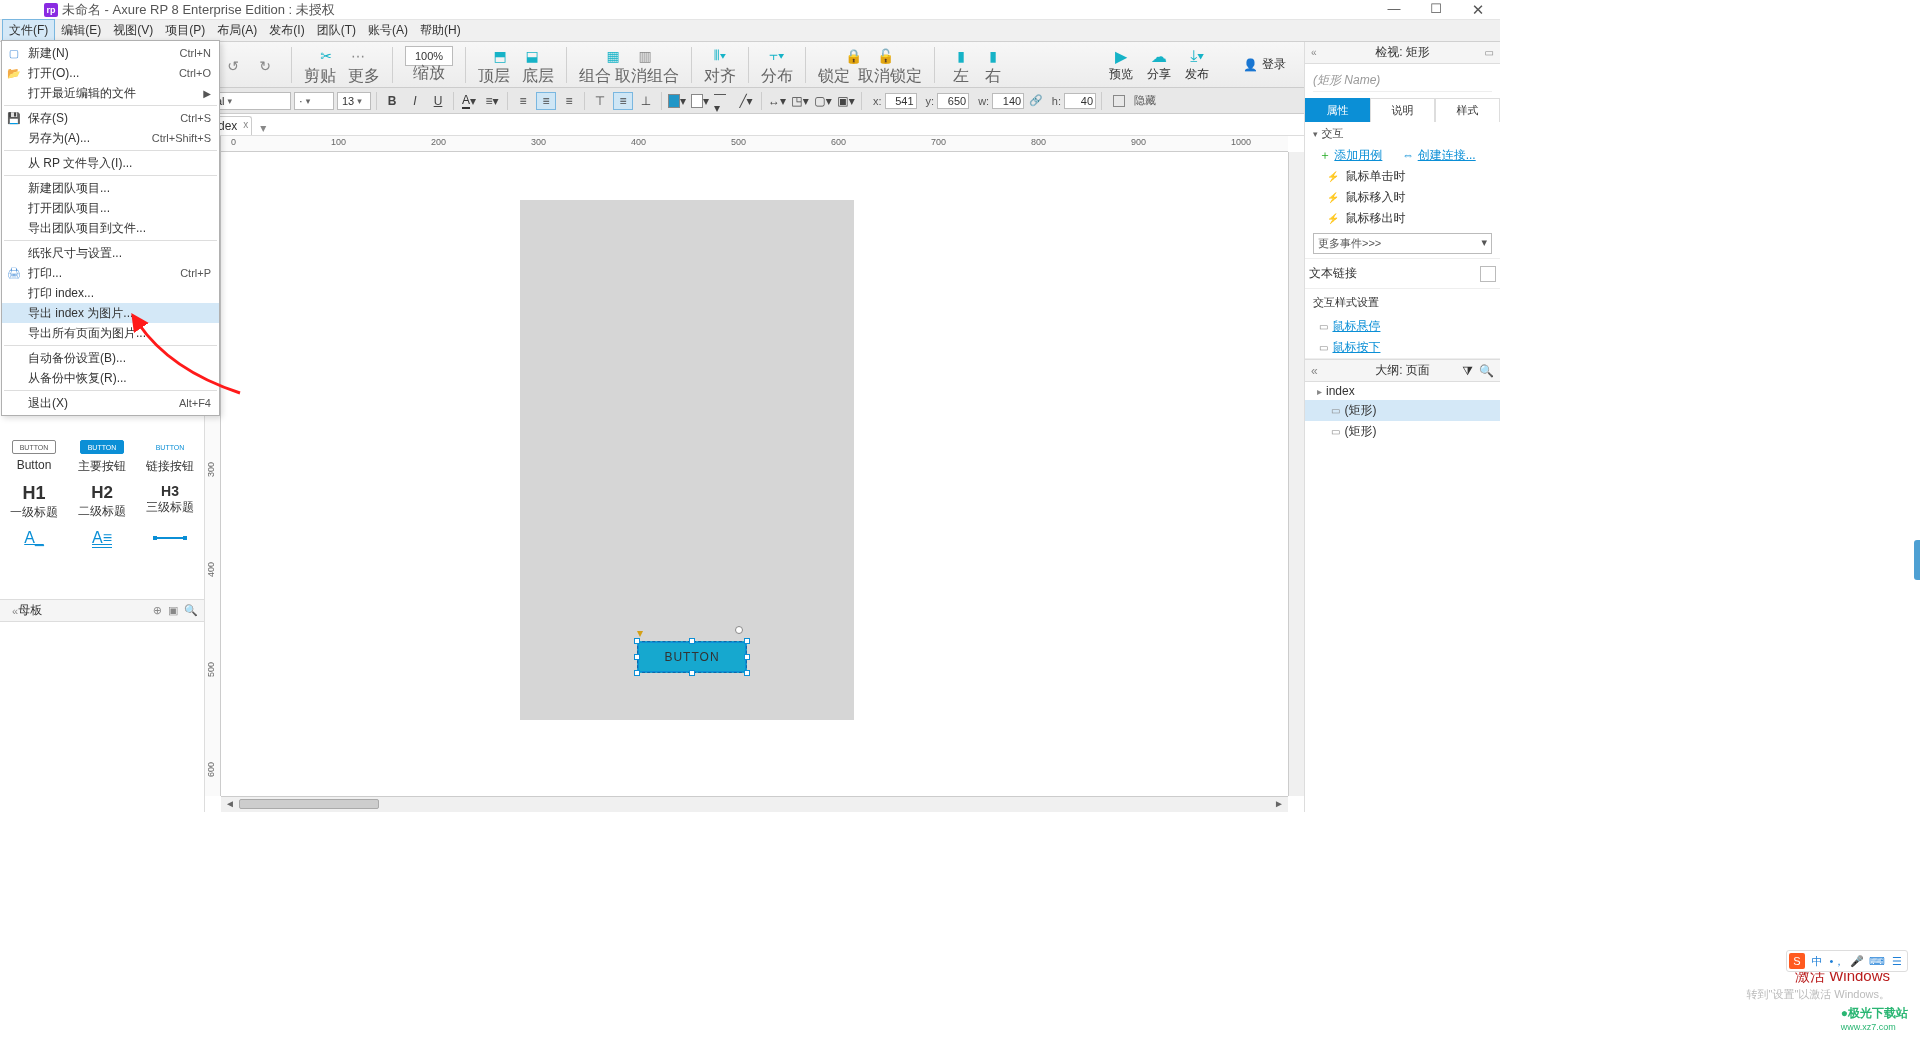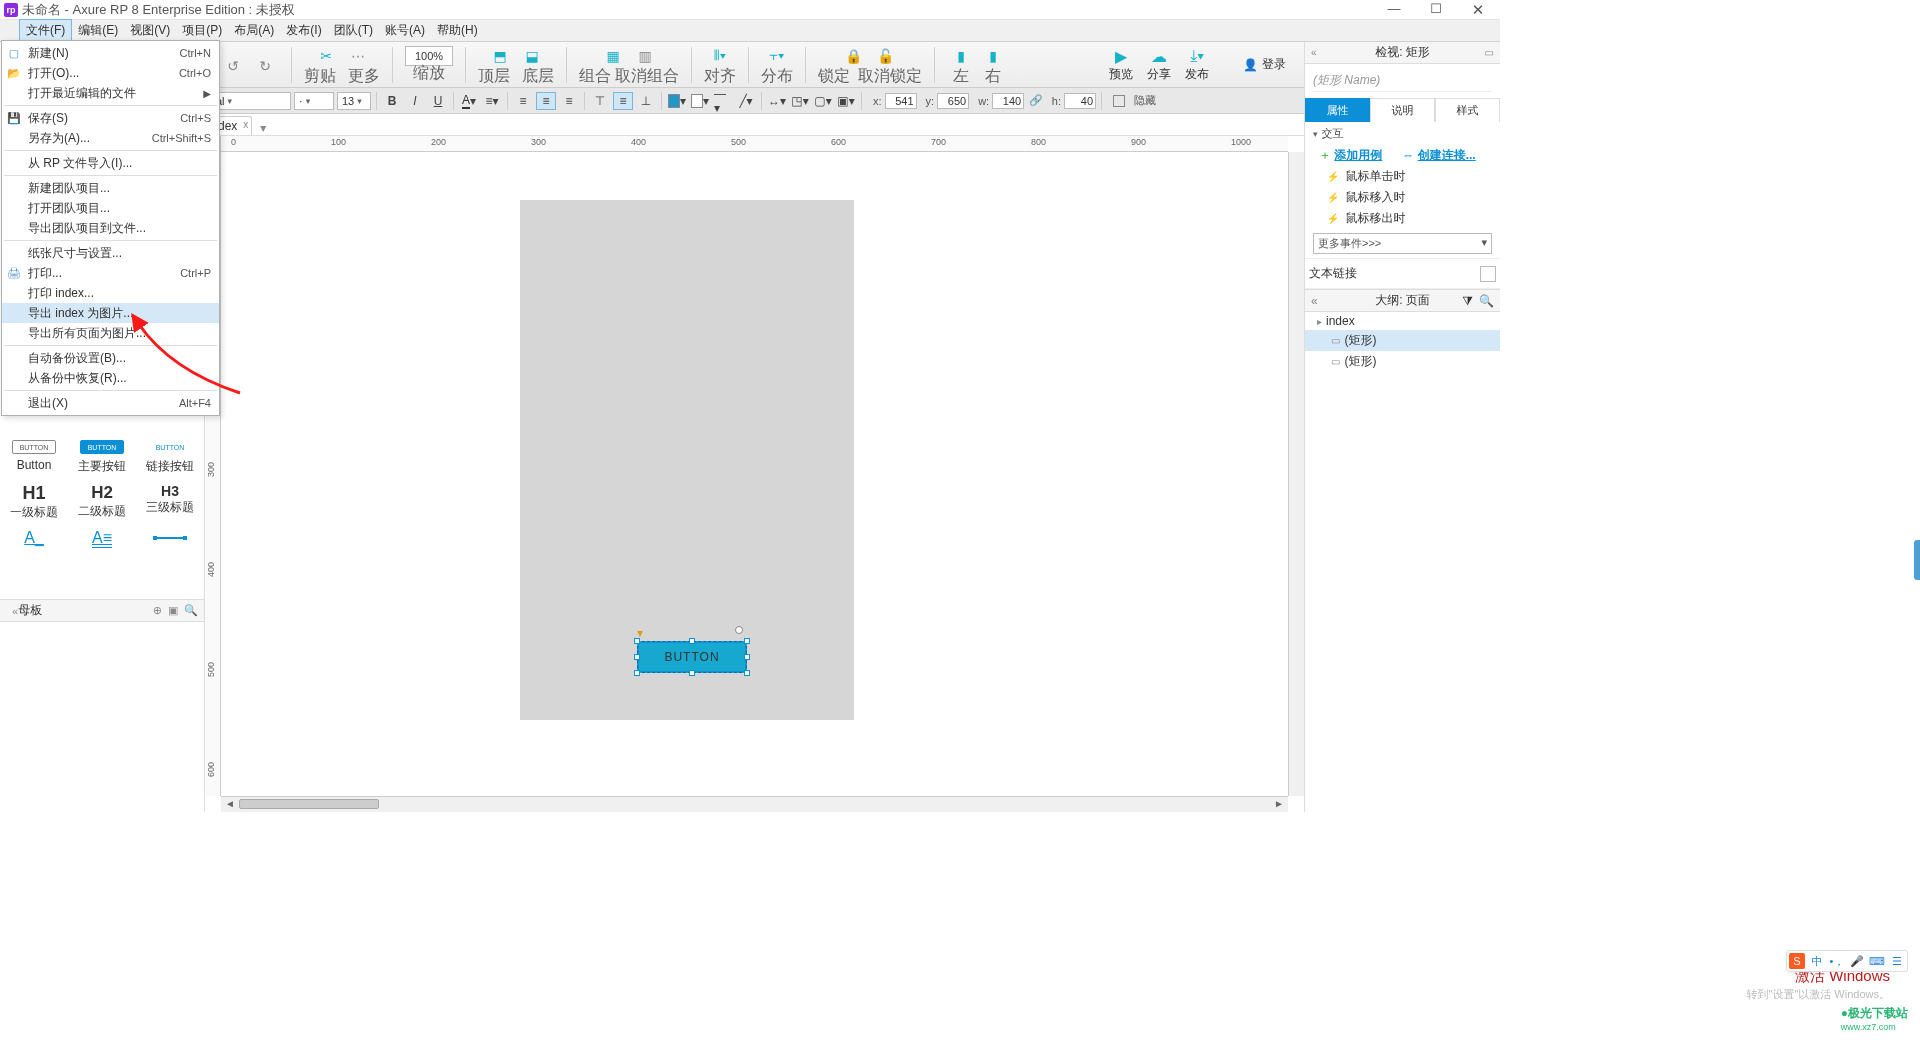--- a/index.html
+++ b/index.html
@@ -1,29 +1,29 @@
 <!DOCTYPE html>
 <html><head>
 <meta charset="utf-8">
 <style>
 * { margin: 0; padding: 0; box-sizing: border-box; font-family: "Microsoft YaHei", Arial, sans-serif; font-size: 12px; color: #333; }
 html, body { width: 1500px; height: 812px; overflow: hidden; background: #fff; }
 
 
 .titlebar { height: 20px; background: #fff; display: flex; align-items: center; padding: 0 4px; border-bottom: 1px solid #e5e5e5; }
-.titlebar .app-icon { width: 14px; height: 14px; background: #8a2be2; border-radius: 2px; margin-right: 4px; display:inline-flex;align-items:center;justify-content:center;color:#fff;font-size:9px;font-weight:bold;}
+.titlebar .app-icon { width: 14px; height: 14px; background: #8a2be2; border-radius: 2px; margin-right: 4px; display:inline-flex;align-items:center;justify-content:center;color:#fff;font-size:9px;font-weight:bold;margin-left:40px;}
 .titlebar .title { font-size: 13px; color: #555; }
 .titlebar .winbtns { margin-left: auto; display: flex; gap: 18px; padding-right: 6px;}
 .titlebar .winbtns span { width: 24px; text-align: center; font-size: 13px; color: #555; }
 .titlebar .winbtns span.close { font-size: 15px; }
 
 
 .menubar { height: 22px; background: #f0f0f0; display: flex; align-items: center; padding-left: 2px; border-bottom: 1px solid #d0d0d0; }
 .menubar .item { padding: 2px 6px; font-size: 12px; }
-.menubar .item.active { background: #d4e8f7; border: 1px solid #7ab7e0; margin-left: 17px; }
+.menubar .item.active { background: #d4e8f7; border: 1px solid #7ab7e0; }
 
 
 .body { display: flex; height: calc(100% - 42px); }
 
 
 .file-menu { position: absolute; left: 1px; top: 40px; width: 219px; background: #fff; border: 1px solid #b0b0b0; box-shadow: 2px 2px 6px rgba(0,0,0,0.15); z-index: 100; padding: 2px 0;}
 .file-menu .row { display: flex; align-items: center; height: 20px; padding: 0 8px 0 26px; position: relative; white-space: nowrap;}
 .file-menu .row:hover, .file-menu .row.hl { background: #d4e8f7; }
 .file-menu .row.disabled { color: #bbb; }
 .file-menu .row .shortcut { margin-left: auto; color: #555; font-size: 11px;}
@@ -119,21 +119,21 @@
 .right-panel .panel-h .l { left:6px;} .right-panel .panel-h .r { right:6px;}
 .right-panel .name-box { padding:6px 8px;}
 .right-panel .name-box .placeholder { color:#999; font-style:italic; border-bottom:1px solid #eee; padding:2px 0;}
 .right-panel .ptabs { display:flex; }
 .right-panel .ptabs .pt { flex:1; text-align:center; padding:4px 0; font-size:11px; border:1px solid #ddd; border-bottom:none;}
 .right-panel .ptabs .pt.active { background:#0b8fd6; color:#fff; border-color:#0b8fd6;}
 .right-panel .section { border-bottom:1px solid #eee;}
 .right-panel .sec-h { padding:4px 8px; font-size:11px; color:#444; display:flex; align-items:center; gap:4px;}
 .right-panel .sec-h::before { content:'▾'; font-size:9px; color:#666;}
 .right-panel .link-row { display:flex; gap:20px; padding:2px 14px; font-size:11px;}
-.right-panel .link-row a { color:#0b8fd6; text-decoration:underline;font-weight:bold; }
+.right-panel .link-row a { color:#0b8fd6; text-decoration:underline; }
 .right-panel .evt-row { padding:2px 14px 2px 22px; font-size:11px; color:#555; display:flex;align-items:center; gap:6px;}
 .right-panel .evt-row .bolt { color:#7ab800; font-size:10px;}
 .right-panel .more-sel { margin:4px 8px; border:1px solid #bbb; padding:2px 4px; font-size:11px; color:#555; display:flex;}
 .right-panel .more-sel::after { content:'▾'; margin-left:auto;}
 .right-panel .txtlink-h { padding:6px 4px; font-size:11px; display:flex; align-items:center;}
 .right-panel .txtlink-h .sq { margin-left:auto; width:16px; height:16px; border:1px solid #bbb;}
 .right-panel .shape-sel { margin:4px 8px; display:flex; align-items:center; gap:6px; font-size:11px;}
 .right-panel .shape-sel .box { width:20px; height:14px; border:1px solid #888; position:relative;}
 .right-panel .shape-sel .box::after { content:'▾'; position:absolute; right:-10px; font-size:9px;}
 .right-panel .int-links { padding:2px 14px; font-size:11px;}
@@ -560,20 +560,25 @@
           <span>鼠标移出时</span>
         </div>
       <div class="more-sel">更多事件&gt;&gt;&gt;</div>
     </div>
     <div class="section">
       <div class="txtlink-h">
           <span>文本链接</span>
           <span class="sq"></span>
         </div>
     </div>
+    <div class="section">
+      <div style="padding:6px 8px;font-size:11px">交互样式设置</div>
+      <div class="int-links"><span class="ico">▭</span><a>鼠标悬停</a></div>
+      <div class="int-links"><span class="ico">▭</span><a>鼠标按下</a></div>
+    </div>
 
     <div class="outline">
       <div class="oh">
           <span class="l">«</span>
           <span>大纲: 页面</span>
           <span class="r">
             <span>⧩</span>
             <span>🔍</span>
           </span>
         </div>

